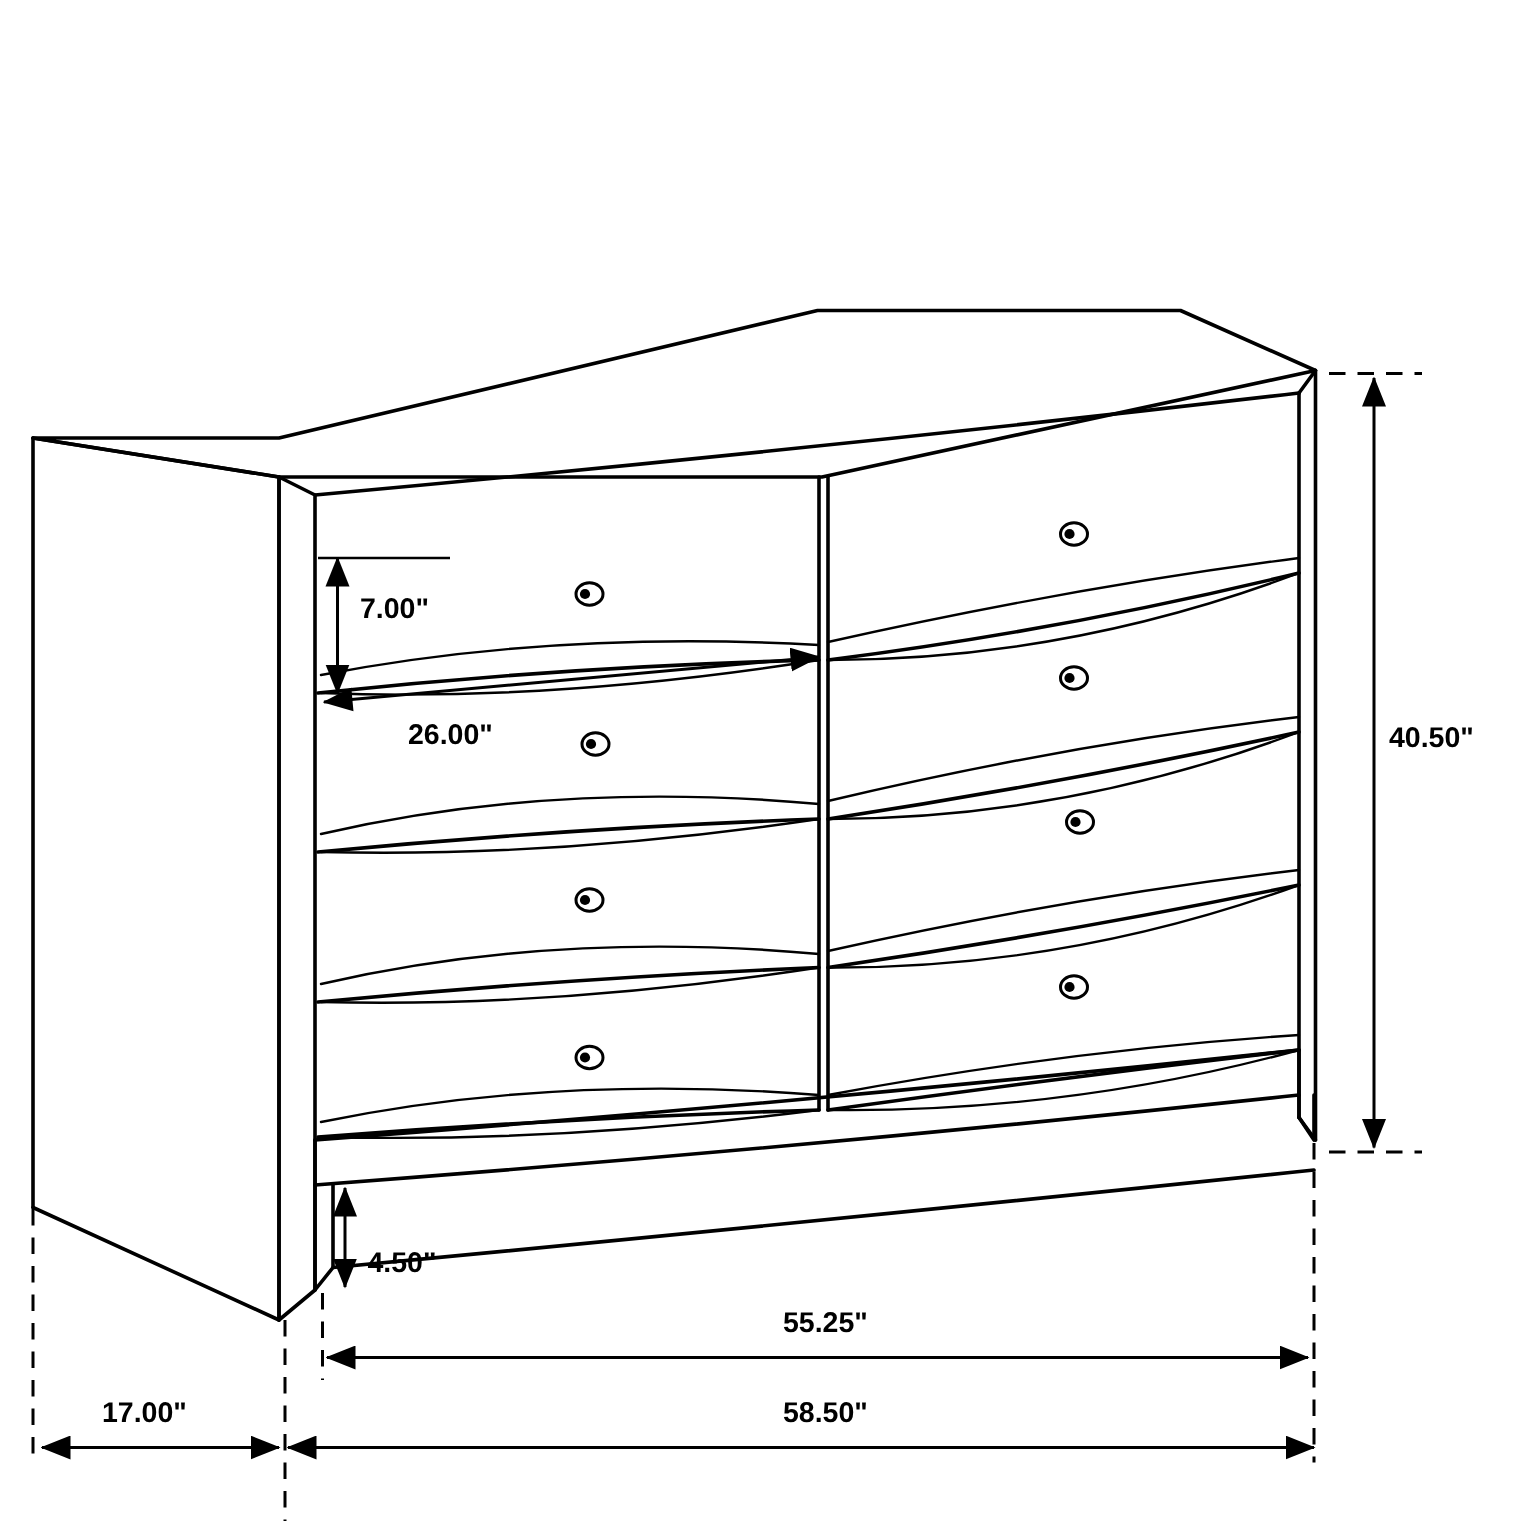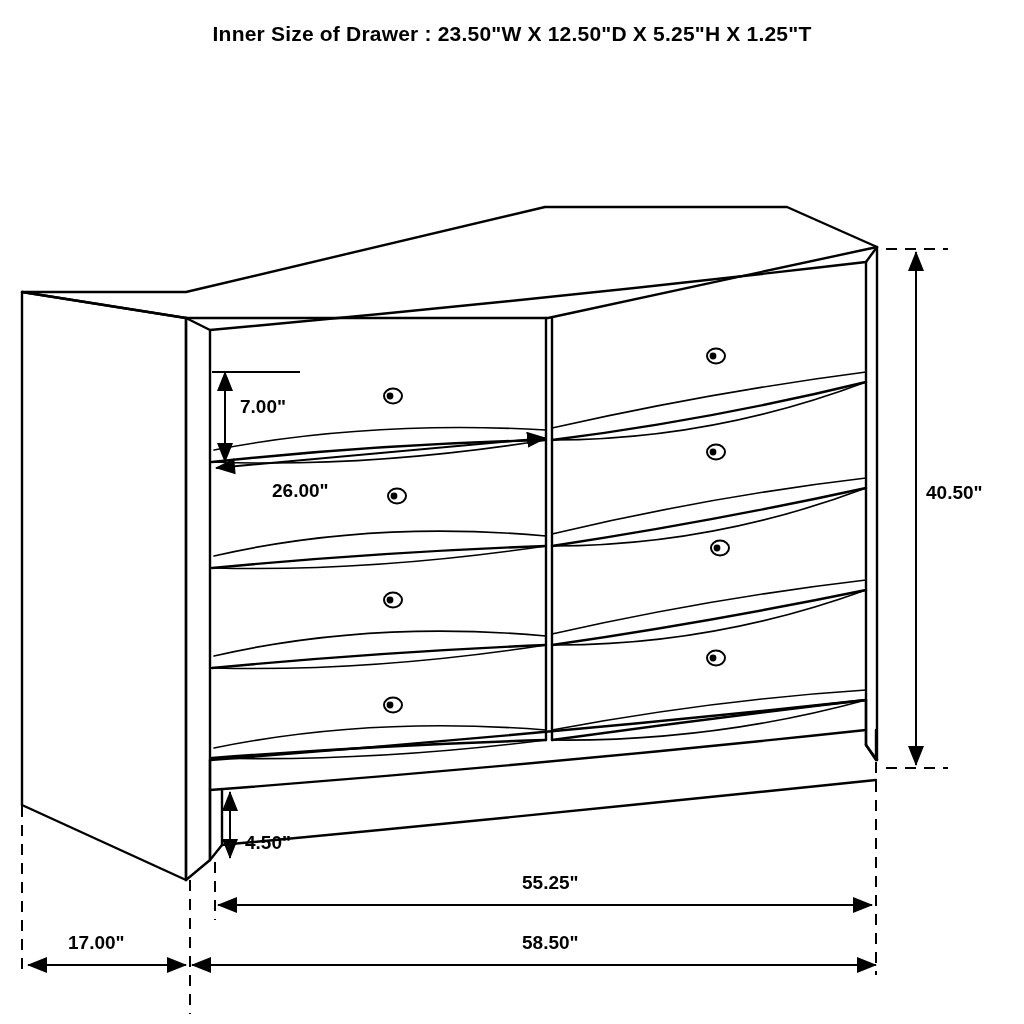--- a/index.html
+++ b/index.html
@@ -50,21 +50,20 @@
   .dim-45 { left: 245px; top: 832px; }
   .dim-5525 { left: 522px; top: 872px; }
   .dim-5850 { left: 522px; top: 932px; }
   .dim-17 { left: 68px;  top: 932px; }
 </style>
 </head>
 <body>
 
 <div id="stage">
 
-  <div class="title">Inner Size of Drawer : 23.50"W X 12.50"D X 5.25"H X 1.25"T</div>
 
   <svg class="drawing" viewBox="0 0 1024 1024">
     <defs>
       <marker id="arrHead" markerWidth="11" markerHeight="11" refX="9.5" refY="4" orient="auto" markerUnits="strokeWidth">
         <path d="M0,0 L10,4 L0,8 z" fill="#000"></path>
       </marker>
       <marker id="arrTail" markerWidth="11" markerHeight="11" refX="0.5" refY="4" orient="auto" markerUnits="strokeWidth">
         <path d="M10,0 L0,4 L10,8 z" fill="#000"></path>
       </marker>
     </defs>

